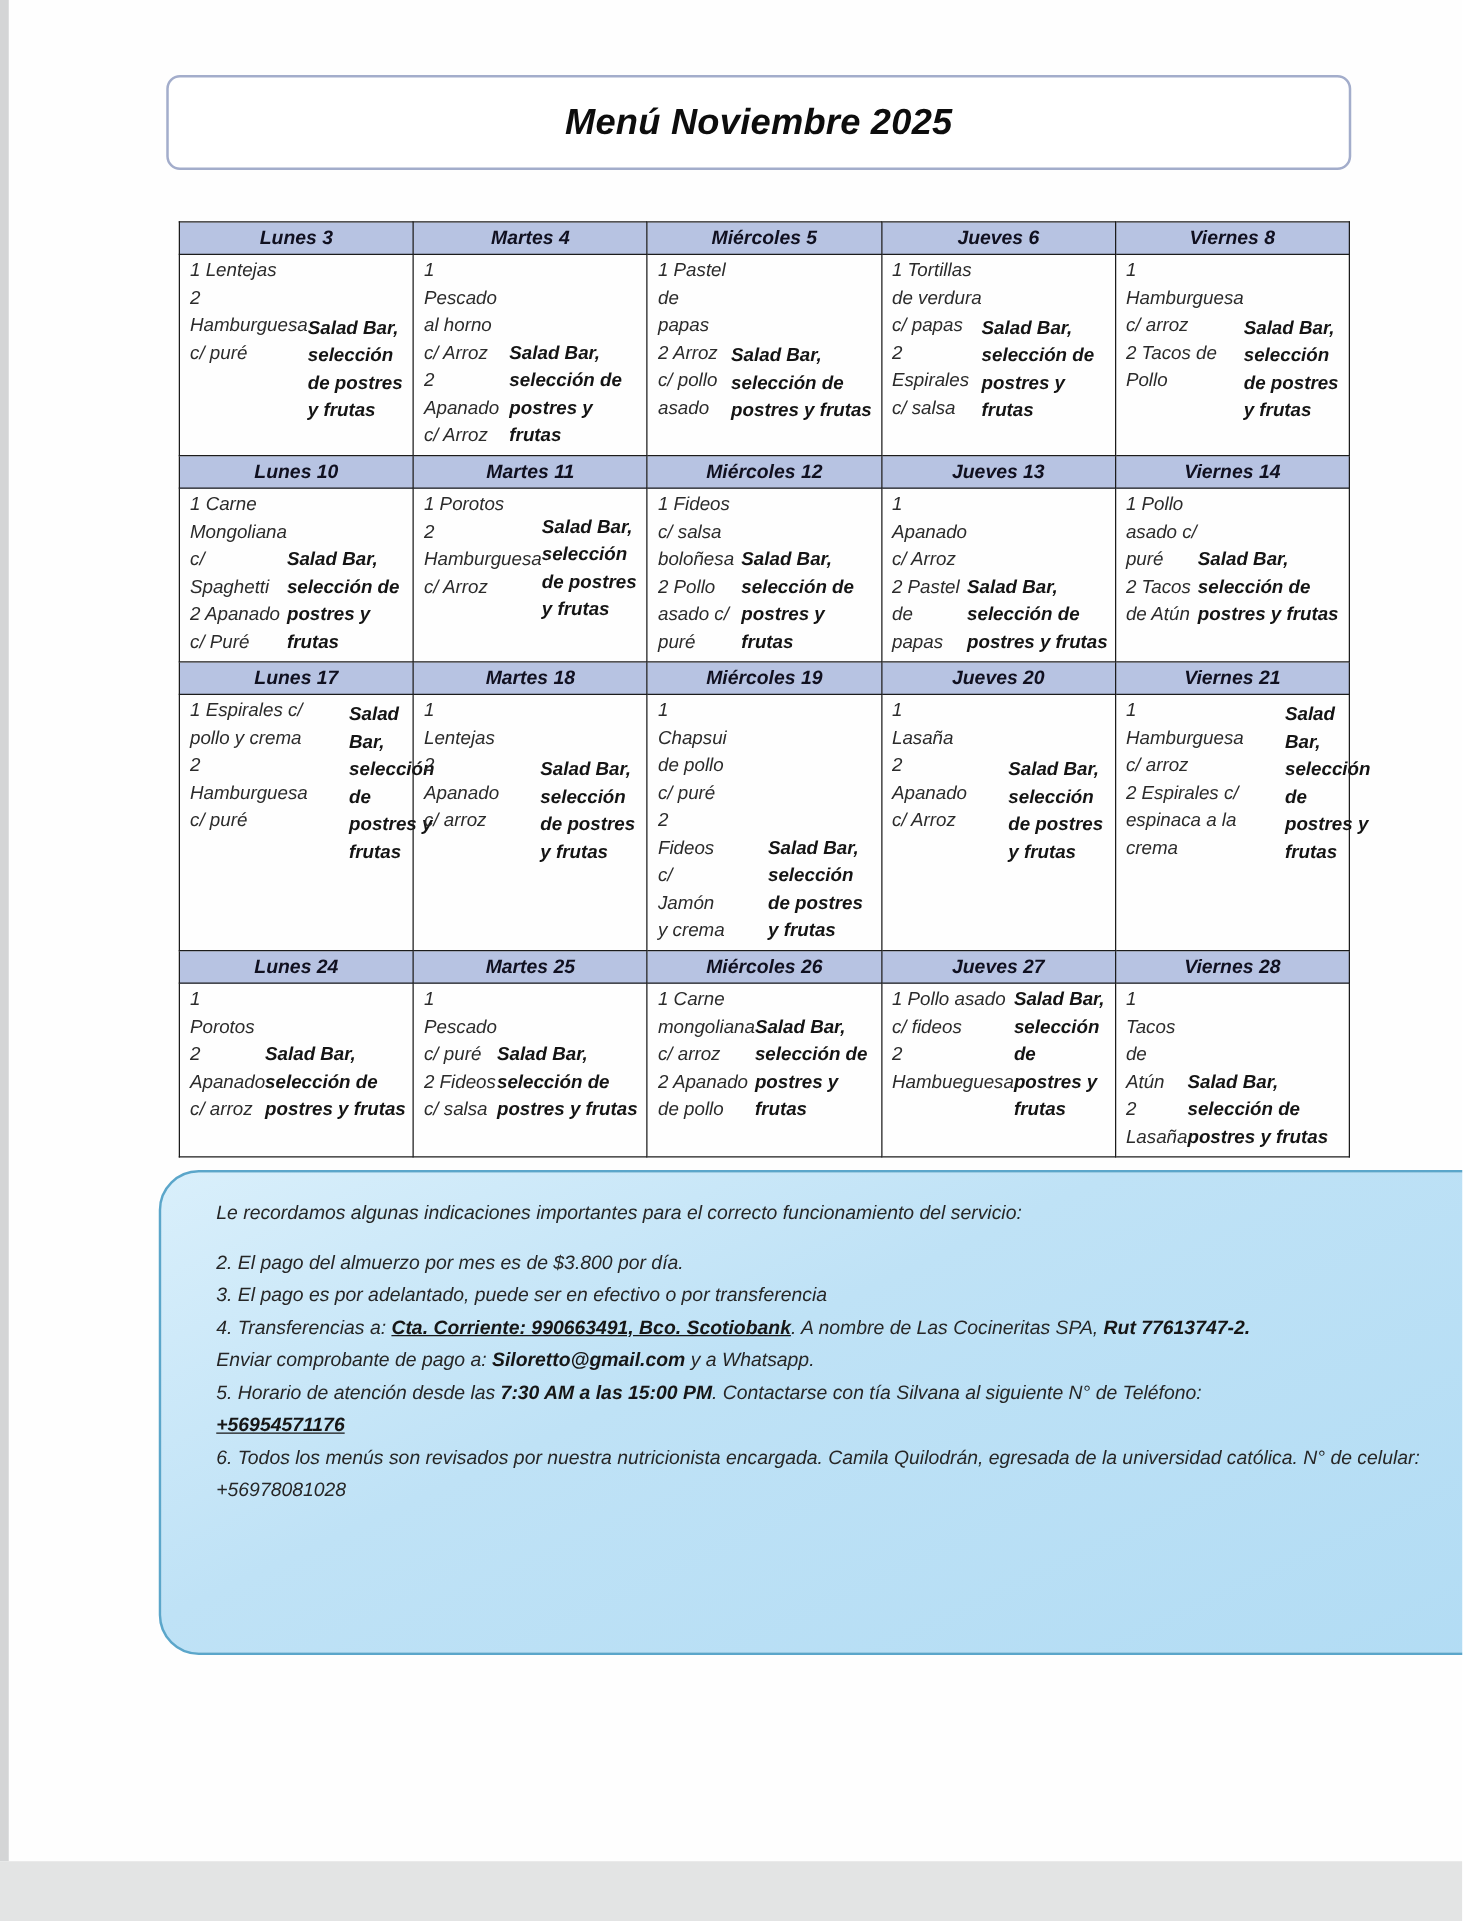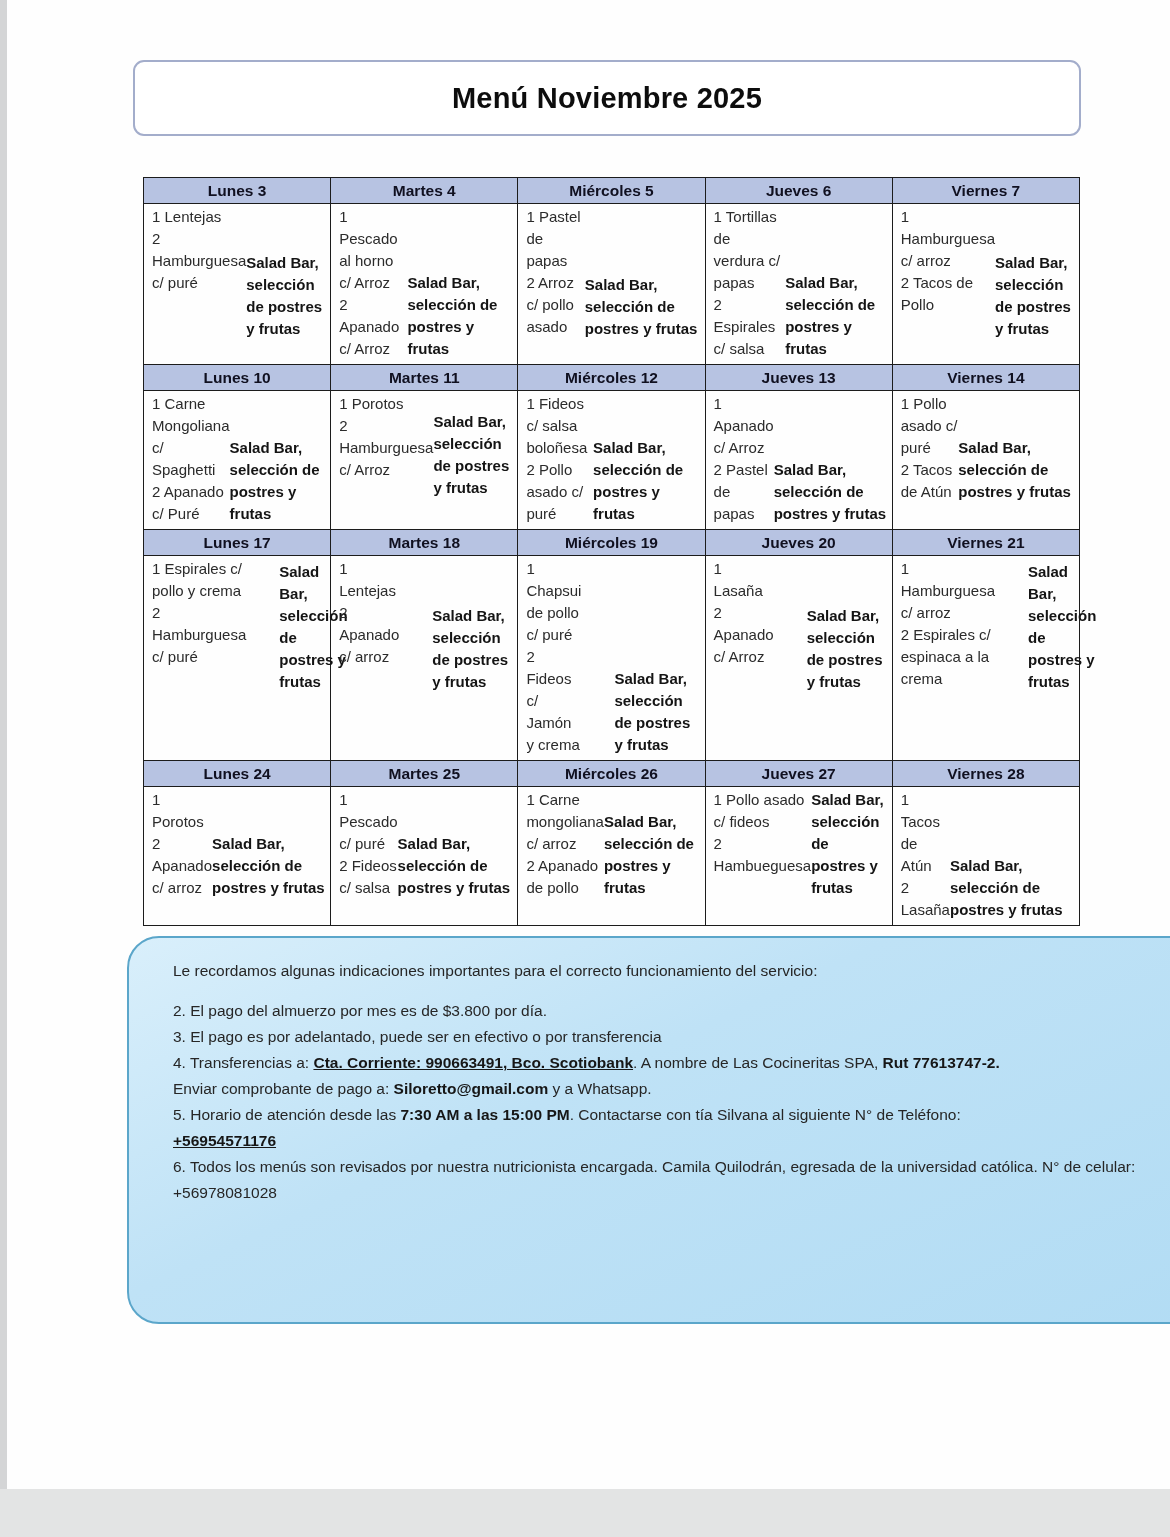--- a/index.html
+++ b/index.html
@@ -1,17 +1,17 @@
 <!DOCTYPE html>
 <html style="--header-fill: #b7c3e2; --title-border: #a3adcb; --notice-border: #5ba6ca; --notice-fill: #bfe2f6; --edge-gray: #d4d5d6; --footer-gray: #e3e4e4;"><head>
 <meta charset="utf-8">
 <style>
   html,body{margin:0;padding:0;background:#ffffff;}
   body{font-family:"Liberation Sans","DejaVu Sans",sans-serif;color:#222;}
-  .canvas{position:relative;width:1170px;height:1537px;background:#fefefe;overflow:hidden;}
+  .canvas{position:relative;width:1170px;height:1537px;background:#fefefe;overflow:hidden;font-style:italic;}
 
   .edge-left{position:absolute;left:0;top:0;width:7px;height:1489px;background:var(--edge-gray,#d4d5d6);}
   .footer-strip{position:absolute;left:0;top:1489px;width:1170px;height:48px;background:var(--footer-gray,#e3e4e4);}
 
   .title-box{position:absolute;left:133px;top:60px;width:944px;height:72px;
     border:2px solid var(--title-border,#a3adcb);border-radius:11px;
     display:flex;align-items:center;justify-content:center;background:#fff;}
   .title-box h1{margin:0;font-size:29px;font-weight:bold;color:#0d0d0d;letter-spacing:0.2px;}
 
   table.menu{position:absolute;left:143px;top:177px;width:937px;border-collapse:collapse;table-layout:fixed;}
@@ -50,21 +50,21 @@
     <h1>Menú Noviembre 2025</h1>
   </div>
 
   <table class="menu">
     <tbody>
         <tr>
           <th>Lunes 3</th>
           <th>Martes 4</th>
           <th>Miércoles 5</th>
           <th>Jueves 6</th>
-          <th>Viernes 7</th>
+          <th>Viernes 8</th>
         </tr>
         <tr class="week-0">
           <td>
             <div class="cellwrap">
               <div>
                 <div class="iline">1 Lentejas</div>
                 <div class="iline">2 Hamburguesa c/ puré</div>
               </div>
               <div class="salad">Salad Bar, selección de postres y frutas</div>
             </div>

